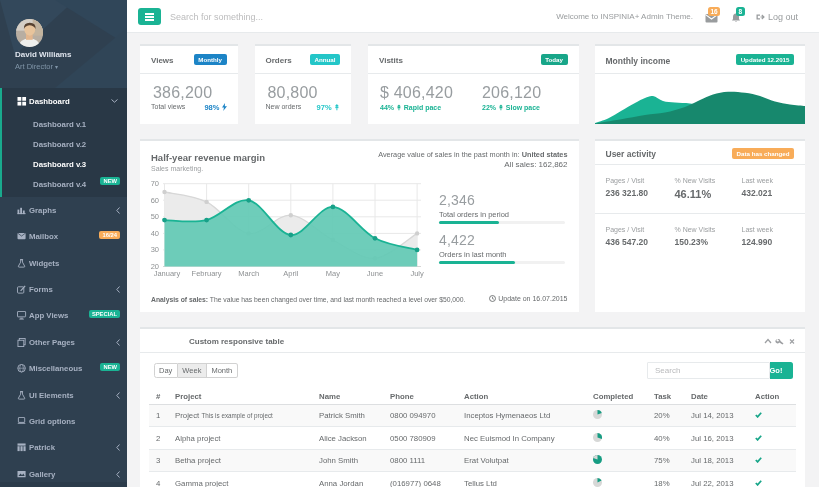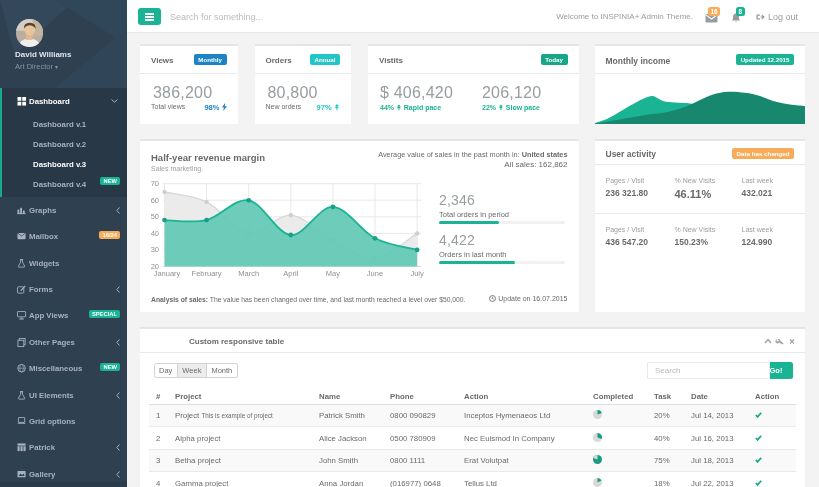--- a/index.html
+++ b/index.html
@@ -382,21 +382,21 @@
           <td style="width:129px;">Action</td>
           <td style="width:61px;">Completed</td>
           <td style="width:37px;">Task</td>
           <td style="width:64px;">Date</td>
           <td>Action</td>
         </tr>
     <tr class="odd">
           <td>1</td>
           <td>Project <span style="font-size:6.3px;">This is example of project</span></td>
           <td>Patrick Smith</td>
-          <td>0800 090829</td>
+          <td>0800 094970</td>
           <td>Inceptos Hymenaeos Ltd</td>
           <td><svg width="9" height="9" viewBox="0 0 10 10">
               <circle cx="5" cy="5" r="5" fill="#d7d8d7"></circle>
               <path d="M5 5 L5 0 A5 5 0 0 1 9.76 3.45 Z" fill="#179d83"></path>
             </svg></td>
           <td>20%</td>
           <td>Jul 14, 2013</td>
           <td><svg width="7" height="6" viewBox="0 0 7 6">
               <path d="M0.8 3 L2.6 4.9 L6.2 0.8" stroke="#18a689" stroke-width="1.7" fill="none"></path>
             </svg></td>

